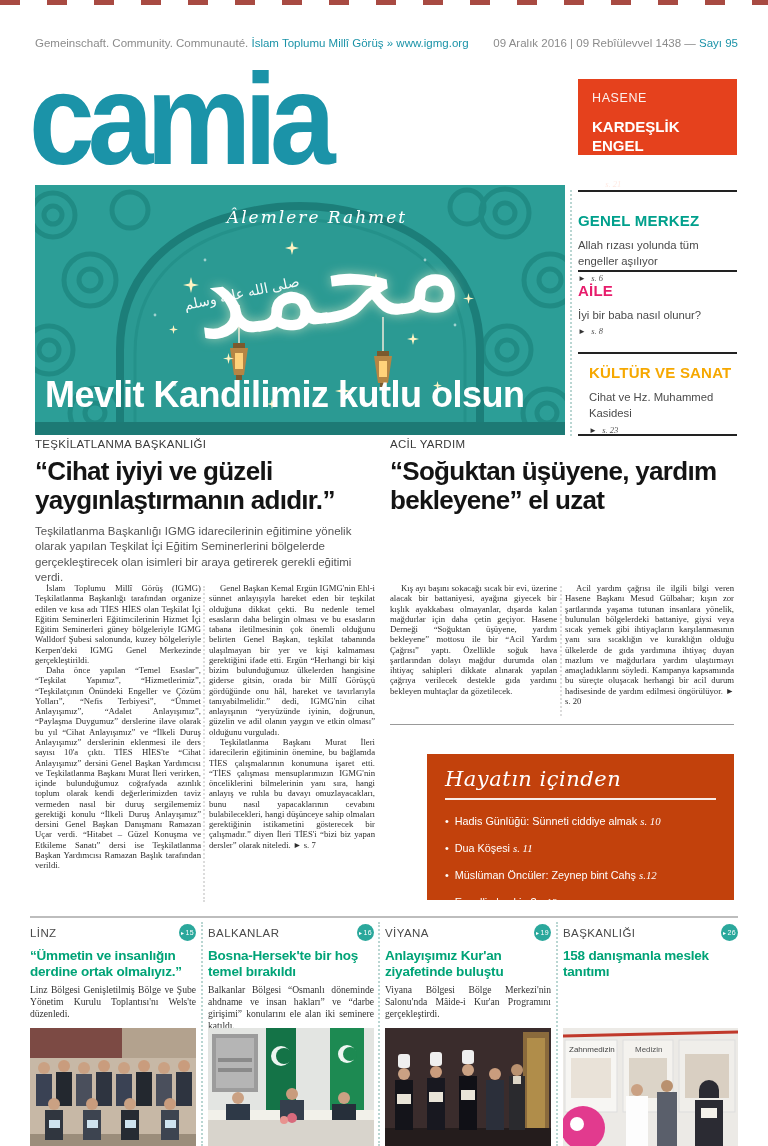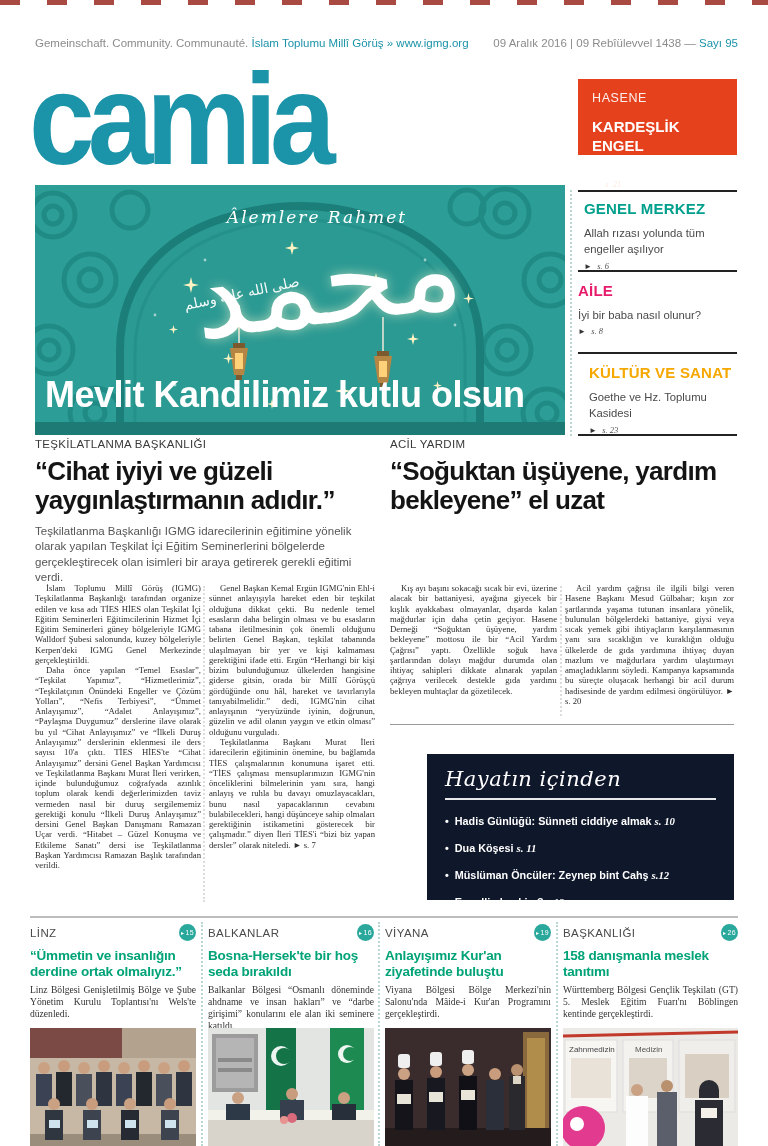--- a/index.html
+++ b/index.html
@@ -60,21 +60,21 @@
            color:#2d2d2d;text-align:justify;overflow:hidden;}
   .bodycol p{margin:0;text-indent:11px;}
   .midrule{position:absolute;left:390px;top:724px;width:344px;height:1px;background:#999;}
 
   
   .lifebox{position:absolute;left:427px;top:754px;width:307px;height:146px;background:#1b9dd9;color:#fff;
            padding:13px 18px;box-sizing:border-box;}
   .lifebox .title{font-family:"DejaVu Serif",serif;font-style:italic;font-size:21px;letter-spacing:.5px;}
   .lifebox .rule{height:2px;background:#fff;margin-top:7px;opacity:.9;}
   .lifebox ul{list-style:none;margin:10px 0 0;padding:0;font-size:10.8px;}
-  .lifebox li{margin-top:15px;font-weight:bold;}
+  .lifebox li{margin-top:15px;}
   .lifebox li::before{content:"•";margin-right:6px;}
   .lifebox .pg{font-family:"Liberation Serif",serif;font-style:italic;}
 
   .bottomrule{position:absolute;left:30px;top:916px;width:708px;height:2px;background:#bdbdbd;}
 
   
   .region{position:absolute;top:924px;height:222px;}
   .khead{display:flex;justify-content:space-between;align-items:center;font-size:11.5px;color:#4a4a4a;letter-spacing:.4px;}
   .badge{min-width:17px;height:17px;border-radius:50%;background:#2ba89c;color:#fff;font-size:7px;
          display:flex;align-items:center;justify-content:center;}
@@ -173,41 +173,41 @@
   <div class="hasene" style="background-color: rgb(229, 65, 29);">
     <div class="lbl">HASENE</div>
     <div class="ttl">KARDEŞLİK ENGEL TANIMIYOR</div>
     <div class="pageref">
       <span class="arrow"></span>
       <span class="pg">s. 21</span>
     </div>
   </div>
 
   <div class="sb-divider" style="top:190px;"></div>
-  <div class="sb-sec" style="top:200px;margin-left:6px;">
+  <div class="sb-sec" style="top:212px;">
     <div class="ttl" style="color: rgb(0, 160, 140);">GENEL MERKEZ</div>
     <div class="txt">Allah rızası yolunda tüm engeller aşılıyor</div>
     <div class="pageref">
       <span class="arrow"></span>
       <span class="pg">s. 6</span>
     </div>
   </div>
   <div class="sb-divider" style="top:270px;"></div>
   <div class="sb-sec" style="top:282px;">
     <div class="ttl" style="color: rgb(231, 29, 108);">AİLE</div>
     <div class="txt">İyi bir baba nasıl olunur?</div>
     <div class="pageref">
       <span class="arrow"></span>
       <span class="pg">s. 8</span>
     </div>
   </div>
   <div class="sb-divider" style="top:352px;"></div>
   <div class="sb-sec" style="top:364px;margin-left:11px;">
     <div class="ttl" style="color: rgb(246, 168, 0);">KÜLTÜR VE SANAT</div>
-    <div class="txt">Goethe ve Hz. Toplumu Kasidesi</div>
+    <div class="txt">Cihat ve Hz. Muhammed Kasidesi</div>
     <div class="pageref">
       <span class="arrow"></span>
       <span class="pg">s. 23</span>
     </div>
   </div>
   <div class="sb-divider" style="top:434px;"></div>
   <div class="vdot" style="left:570px;top:190px;height:246px;"></div>
 
   <div class="article" style="left:35px;width:342px;">
     <div class="kicker">TEŞKİLATLANMA BAŞKANLIĞI</div>
@@ -230,21 +230,21 @@
   <div class="bodycol" style="left:390px;width:167px;height:140px;">
     <p>Kış ayı başını sokacağı sıcak bir evi, üzerine alacak bir battaniyesi, ayağına giyecek bir kışlık ayakkabası olmayanlar, dışarda kalan mağdurlar için daha çetin geçiyor. Hasene Derneği “Soğuktan üşüyene, yardım bekleyene” mottosu ile bir “Acil Yardım Çağrısı” yaptı. Özellikle soğuk hava şartlarından dolayı mağdur durumda olan ihtiyaç sahipleri dikkate alınarak yapılan çağrıya verilecek destekle gıda yardımı bekleyen muhtaçlar da gözetilecek.</p>
   </div>
   <div class="bodycol" style="left:565px;width:169px;height:140px;">
     <p>Acil yardım çağrısı ile ilgili bilgi veren Hasene Başkanı Mesud Gülbahar; kışın zor şartlarında yaşama tutunan insanlara yönelik, bulunulan bölgelerdeki battaniye, giysi veya sıcak yemek gibi ihtiyaçların karşılanmasının yanı sıra sıcaklığın ve kuraklığın olduğu ülkelerde de gıda yardımına ihtiyaç duyan mazlum ve mağdurlara yardım ulaştırmayı amaçladıklarını söyledi. Kampanya kapsamında bu süreçte oluşacak herhangi bir acil durum hadisesinde de yardım edilmesi öngörülüyor. ► s. 20</p>
   </div>
   <div class="vdot" style="left:203px;top:586px;height:316px;border-color:#dcdcdc;"></div>
   <div class="vdot" style="left:560px;top:586px;height:130px;border-color:#dcdcdc;"></div>
   <div class="midrule"></div>
 
-  <div class="lifebox" style="background-color: #0f172a;">
+  <div class="lifebox" style="background-color: #c2410c;">
     <div class="title">Hayatın içinden</div>
     <div class="rule"></div>
     <ul>
       <li><span>Hadis Günlüğü: Sünneti ciddiye almak</span> <span class="pg">s. 10</span></li>
       <li><span>Dua Köşesi</span> <span class="pg">s. 11</span></li>
       <li><span>Müslüman Öncüler: Zeynep bint Cahş</span> <span class="pg">s.12</span></li>
       <li><span>Engelli olan kim?</span> <span class="pg">s.13</span></li>
       <li><span>Peygamberimiz'in doğumu bize ne ifade eder?</span> <span class="pg">s.14</span></li>
     </ul>
   </div>
@@ -300,21 +300,21 @@
     </div>
   </div>
 
   <div class="vdot" style="left:201px;top:922px;height:224px;"></div>
 
   <div class="region" style="left:208px;width:166px;">
     <div class="khead">
       <span>BALKANLAR</span>
       <span class="badge" style="background-color: rgb(43, 168, 156);">16</span>
     </div>
-    <div class="r-headline" style="color: rgb(0, 163, 119);">Bosna-Hersek'te bir hoş seda bırakıldı</div>
+    <div class="r-headline" style="color: rgb(0, 163, 119);">Bosna-Hersek'te bir hoş temel bırakıldı</div>
     <div class="r-text">Balkanlar Bölgesi “Osmanlı döneminde ahdname ve insan hakları” ve “darbe girişimi” konularını ele alan iki seminere katıldı.</div>
     <div class="photo">
       <svg width="166" height="118" viewBox="0 0 166 118">
         <rect width="166" height="118" fill="#e3e5e2"></rect>
         <rect x="4" y="6" width="46" height="58" fill="#9c9c9c"></rect>
         <rect x="8" y="10" width="38" height="50" fill="#b5b5b5"></rect>
         <rect x="10" y="30" width="34" height="4" fill="#8a8a8a"></rect>
           <rect x="10" y="40" width="34" height="4" fill="#8a8a8a"></rect>
         <rect x="58" y="0" width="30" height="84" fill="#147347"></rect>
         <circle cx="73" cy="28" r="10" fill="#ffffff" opacity=".92"></circle>
@@ -375,21 +375,20 @@
   </div>
 
   <div class="vdot" style="left:556px;top:922px;height:224px;"></div>
 
   <div class="region" style="left:563px;width:175px;">
     <div class="khead">
       <span>BAŞKANLIĞI</span>
       <span class="badge" style="background-color: rgb(43, 168, 156);">26</span>
     </div>
     <div class="r-headline" style="color: rgb(0, 163, 119);">158 danışmanla meslek tanıtımı</div>
-    <div class="r-text">Württemberg Bölgesi Gençlik Teşkilatı (GT) 5. Meslek Eğitim Fuarı'nı Böblingen kentinde gerçekleştirdi.</div>
     <div class="photo">
       <svg width="175" height="118" viewBox="0 0 175 118">
         <rect width="175" height="118" fill="#eceae6"></rect>
         <line x1="0" y1="8" x2="175" y2="4" stroke="#c0392b" stroke-width="3"></line>
         <rect x="2" y="12" width="52" height="72" fill="#f7f6f3" stroke="#ddd"></rect>
         <text x="6" y="24" font-size="8" fill="#444" font-family="Liberation Sans, sans-serif">Zahnmedizin</text>
         <rect x="8" y="30" width="40" height="40" fill="#e9e2d8"></rect>
         <rect x="60" y="12" width="50" height="72" fill="#f4f2ee" stroke="#ddd"></rect>
         <text x="72" y="24" font-size="8" fill="#555" font-family="Liberation Sans, sans-serif">Medizin</text>
         <rect x="66" y="30" width="38" height="40" fill="#dcd4c8"></rect>

